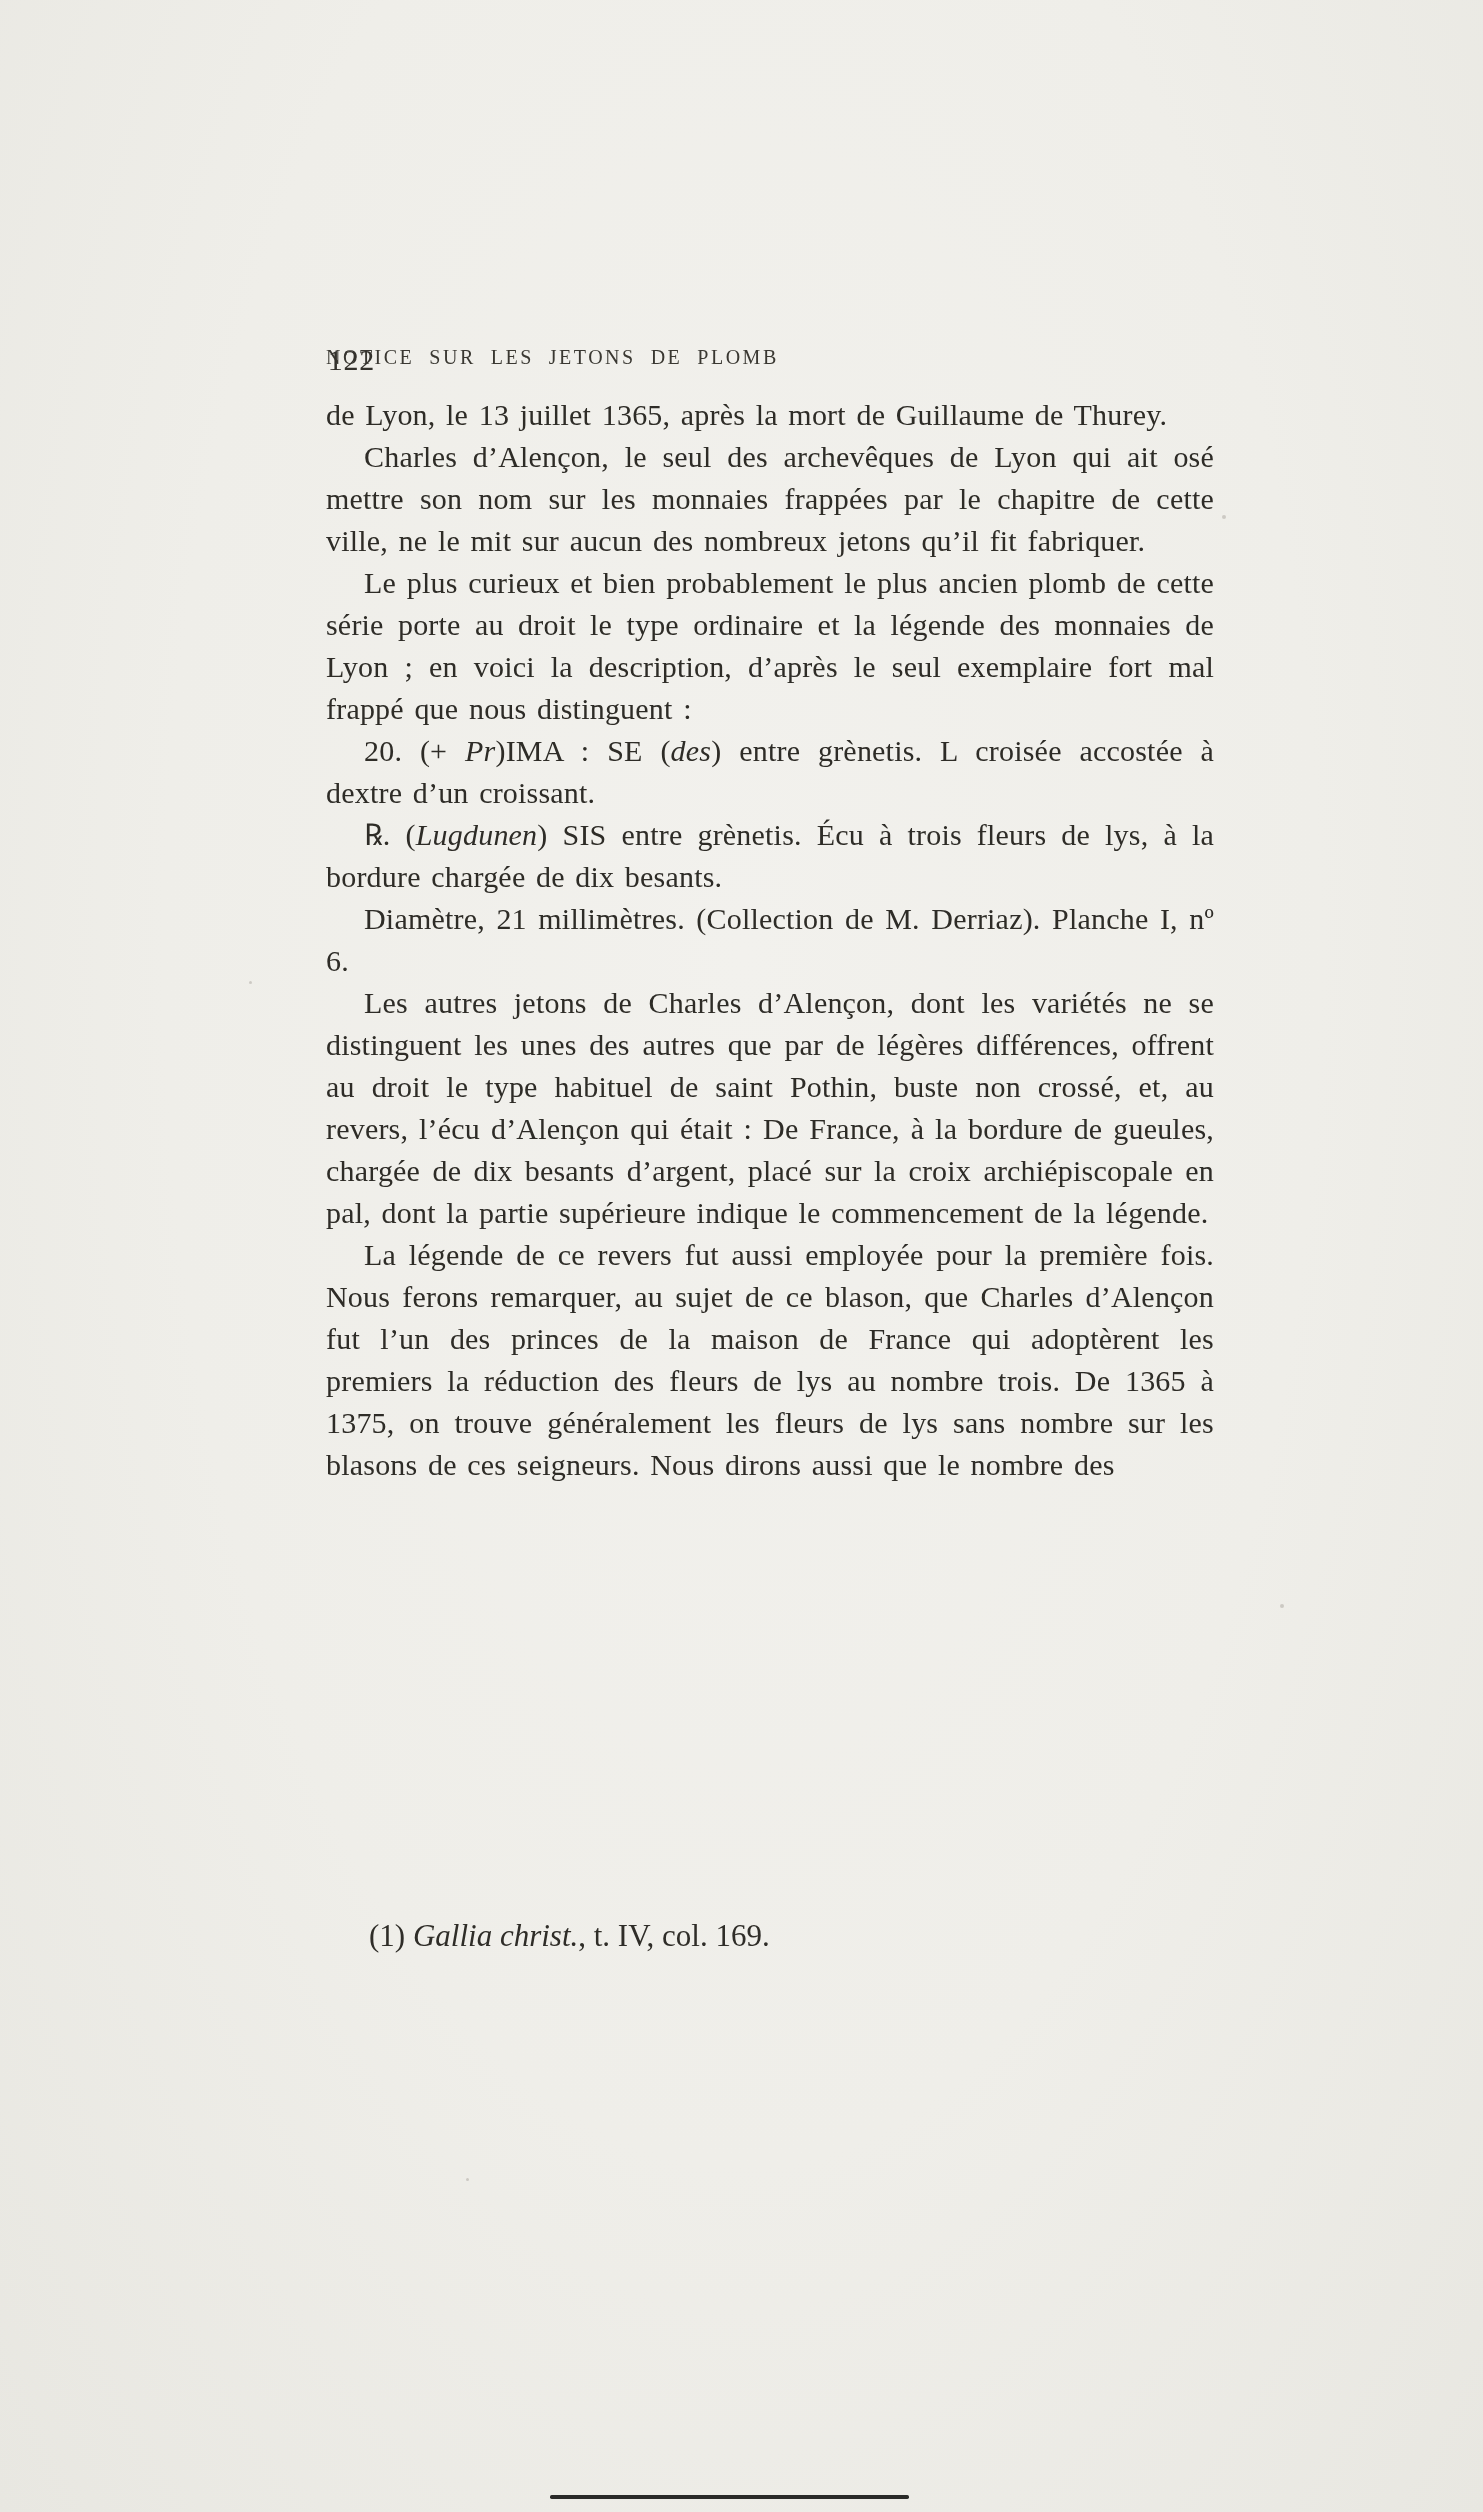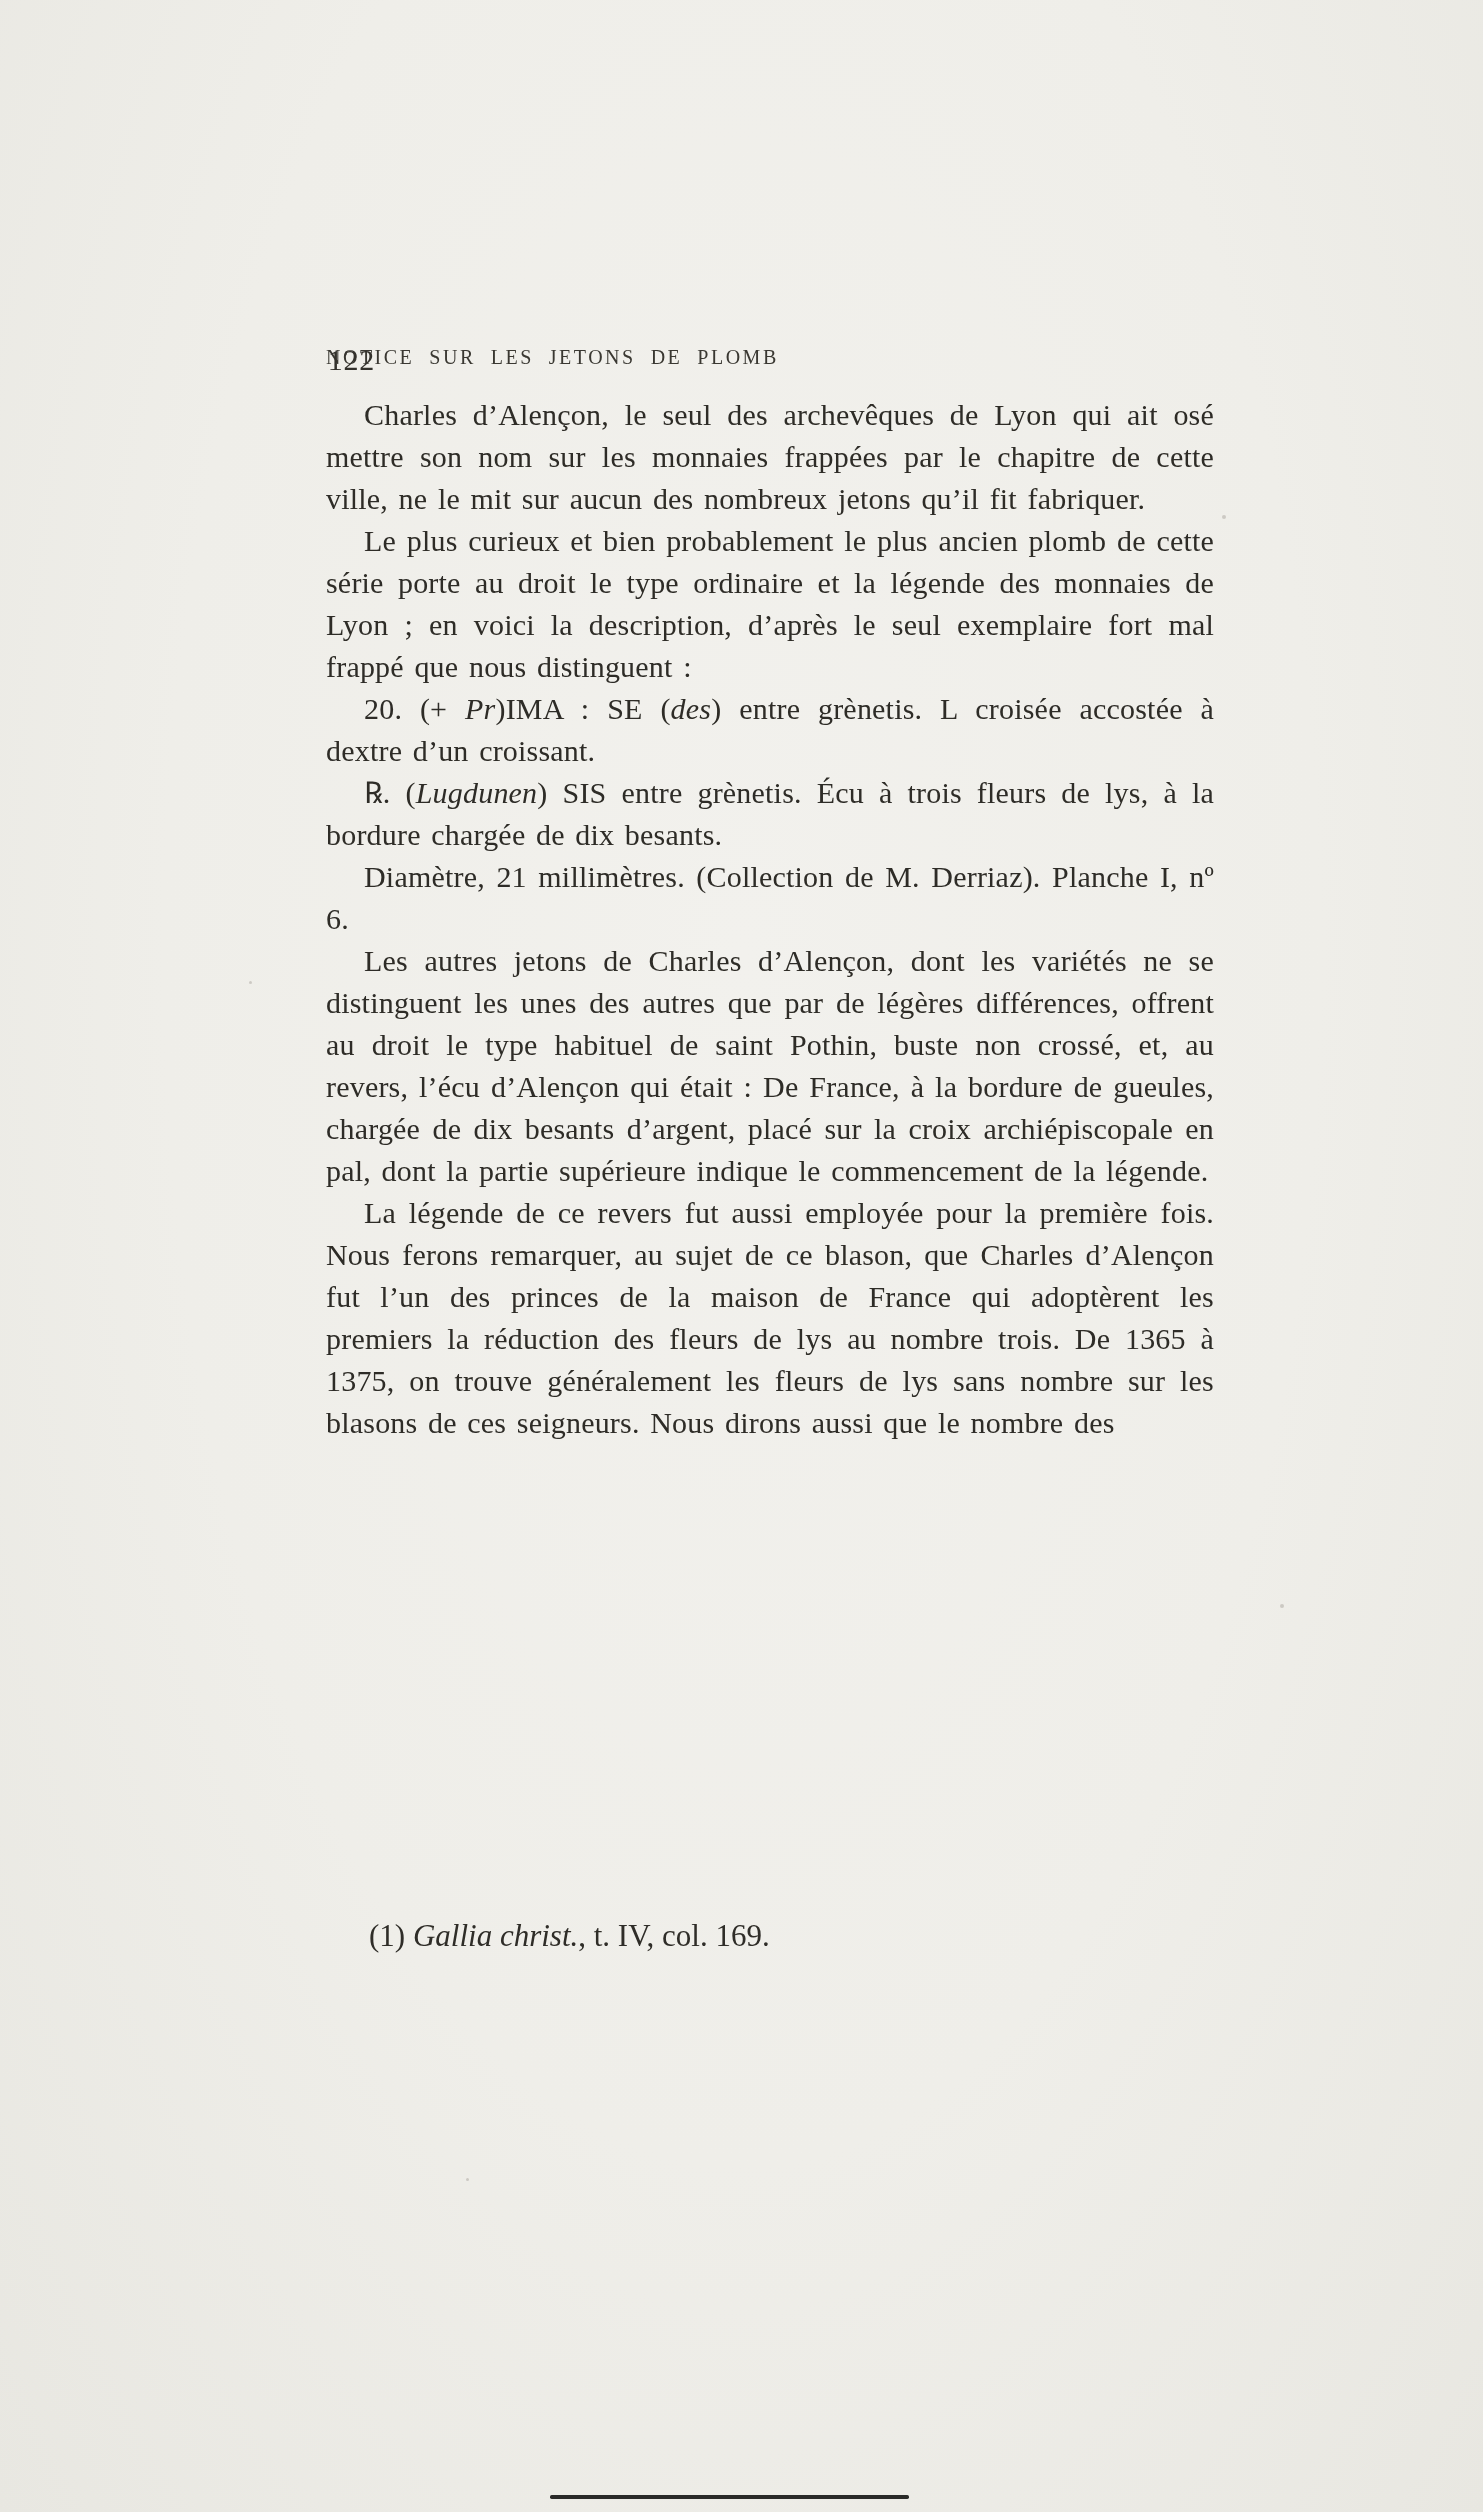--- a/index.html
+++ b/index.html
@@ -83,20 +83,21 @@
 
 <div class="page">
 
   <header class="running-head">
     <span class="page-number">122</span>
     <span class="head-title">NOTICE SUR LES JETONS DE PLOMB</span>
   </header>
 
   <main class="text-block">
 
+    <p class="para no-indent"><span>de Lyon, le 13 juillet 1365, après la mort de Guillaume de Thurey.</span></p>
 
 
     <p class="para"><span>Charles d’Alençon, le seul des archevêques de Lyon qui ait osé mettre son nom sur les monnaies frappées par le chapitre de cette ville, ne le mit sur aucun des nombreux jetons qu’il fit fabriquer.</span></p>
 
     <p class="para"><span>Le plus curieux et bien probablement le plus ancien plomb de cette série porte au droit le type ordinaire et la légende des monnaies de Lyon ; en voici la description, d’après le seul exemplaire fort mal frappé que nous distinguent :</span></p>
 
     <p class="para"><span>20. (+ </span><span class="i">Pr</span><span>)IMA : SE (</span><span class="i">des</span><span>) entre grènetis. L croisée accostée à dextre d’un croissant.</span></p>
 
     <p class="para"><span>℞. (</span><span class="i">Lugdunen</span><span>) SIS entre grènetis. Écu à trois fleurs de lys, à la bordure chargée de dix besants.</span></p>
 

